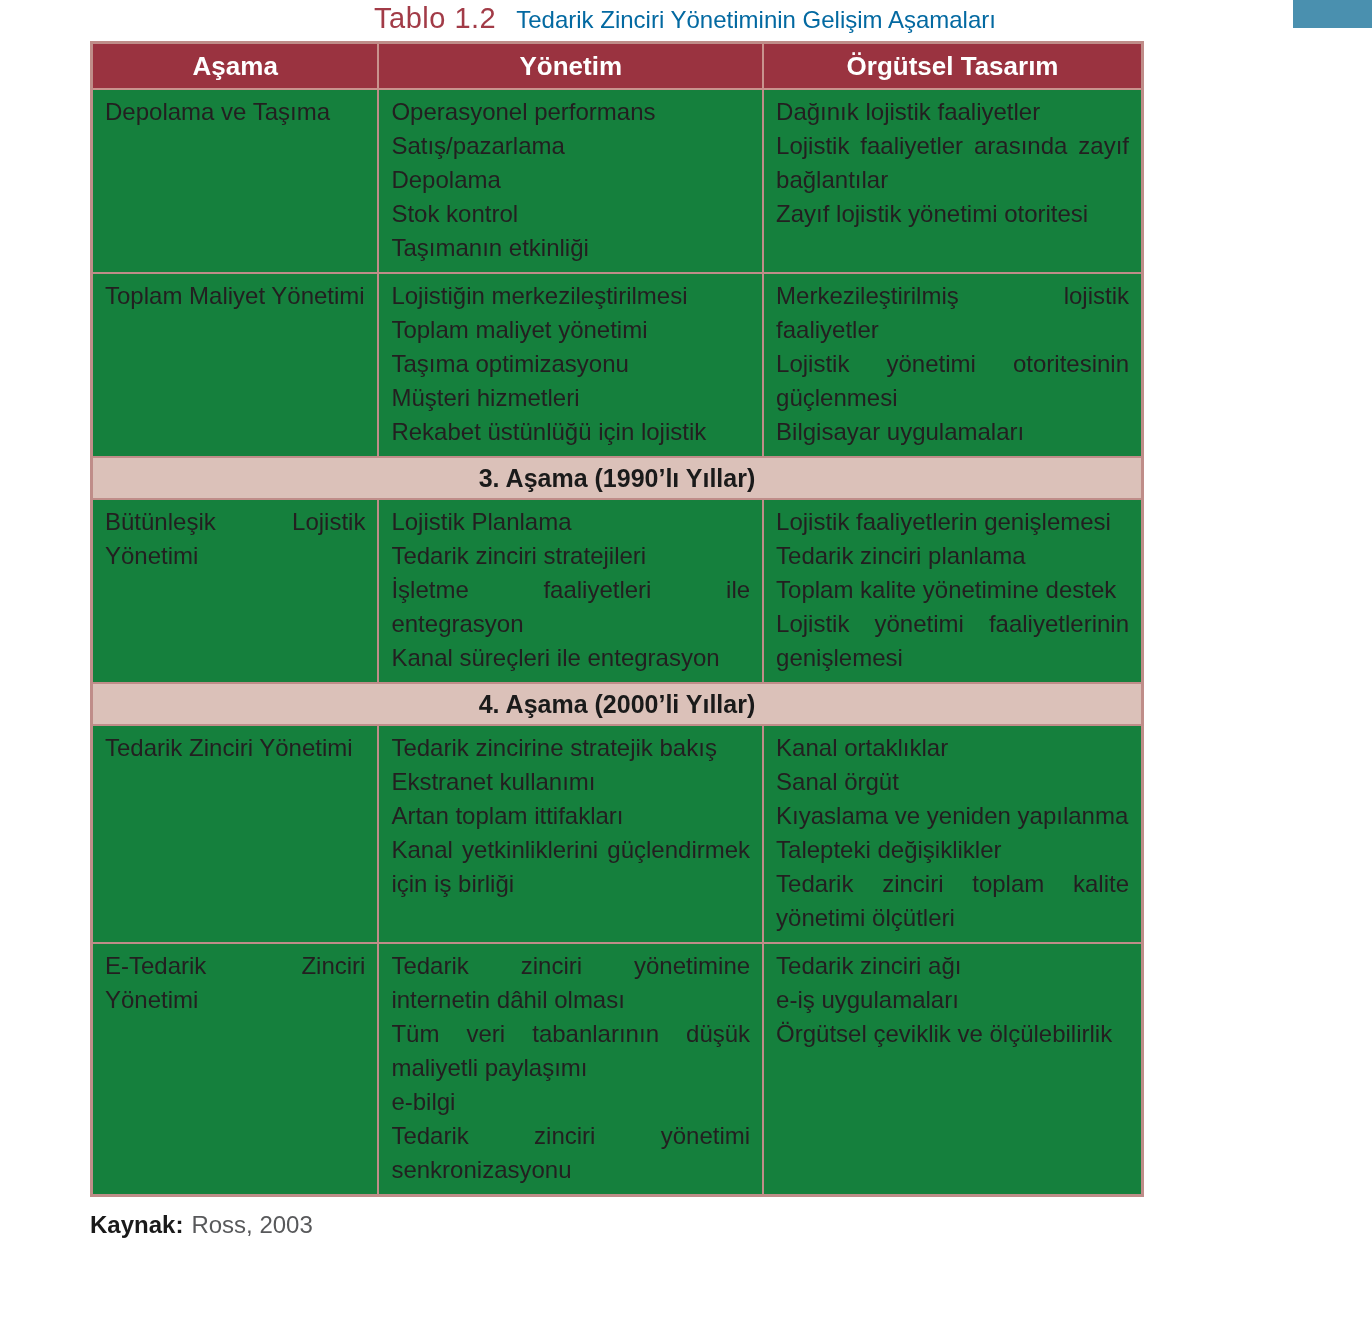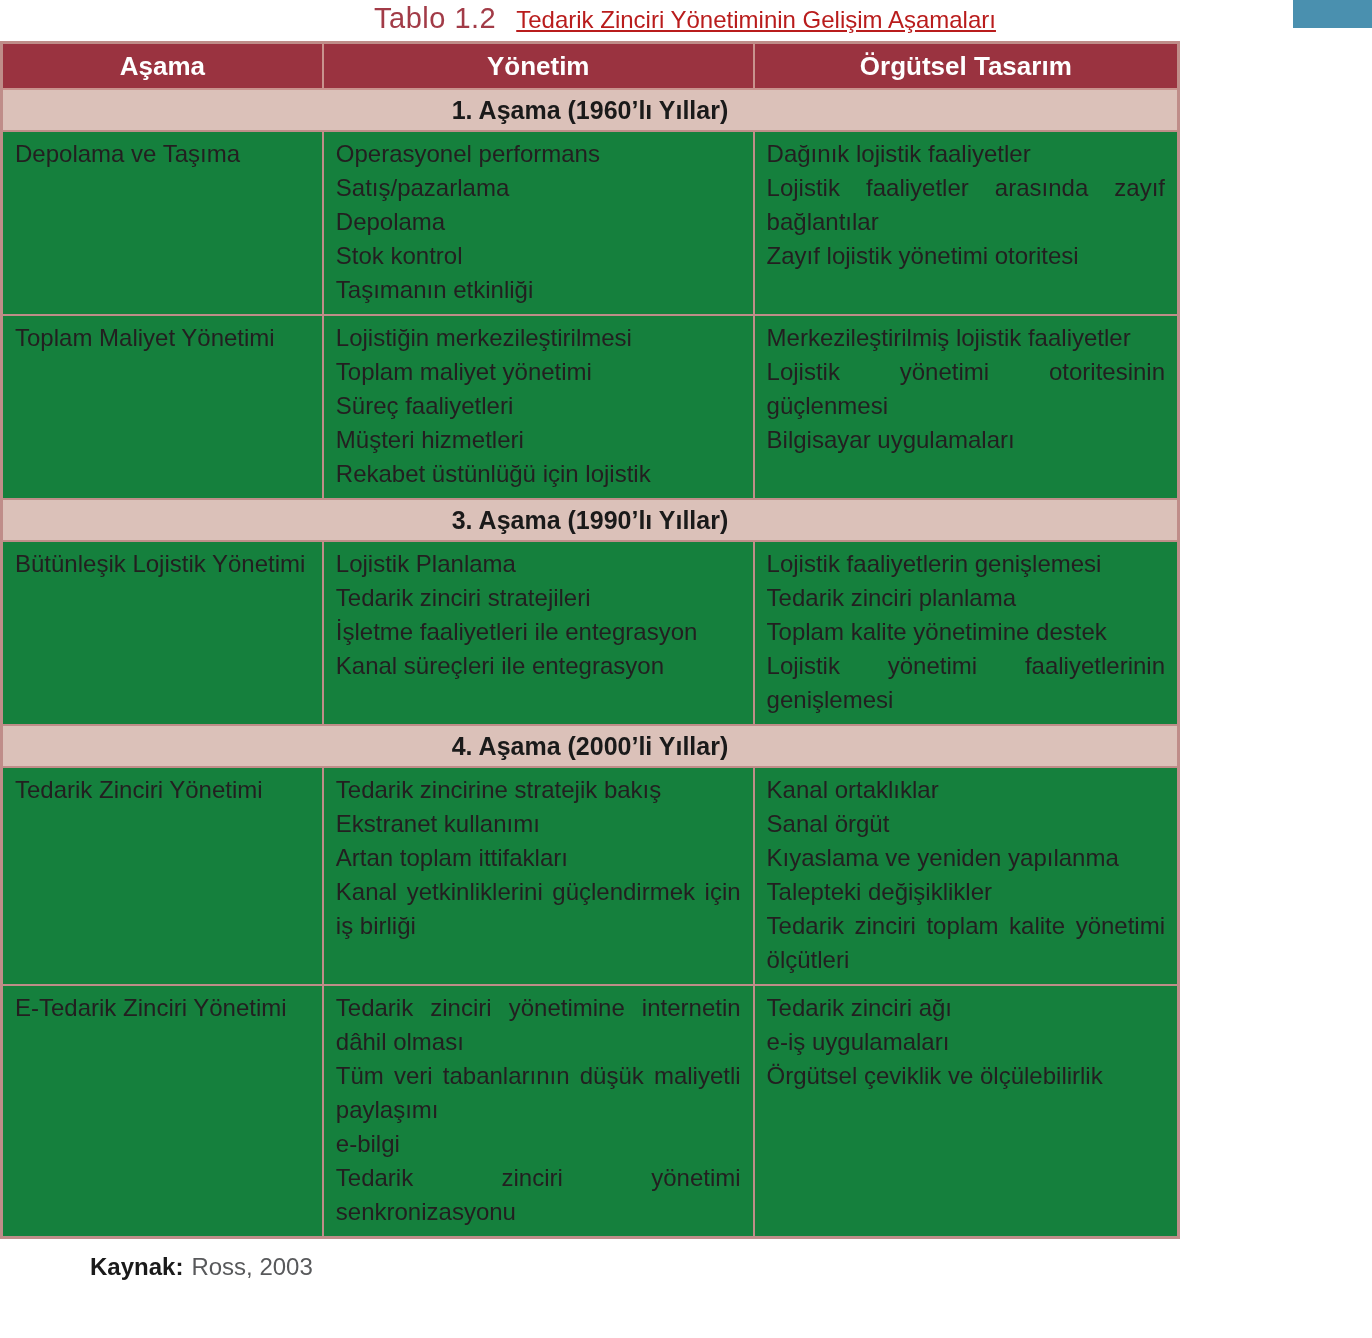--- a/index.html
+++ b/index.html
@@ -34,27 +34,27 @@
     white-space:nowrap;
   }
   .title-label{
     color:var(--title-accent);
     font-size:29px;
     font-weight:400;
     letter-spacing:0.5px;
     margin-top:44px;
   }
   .title-text{
-    color:#b91c1c;
+    color:#0369a1;
     font-size:24px;
     margin-left:20px;
-    text-decoration:underline;
   }
   table.stages{
-    width:1180px;
+    margin-left:90px;
+    width:1054px;
     border-collapse:collapse;
     border:3px solid var(--border);
     table-layout:fixed;
   }
   col.c1{width:27.3%;}
   col.c2{width:36.6%;}
   col.c3{width:36.1%;}
   th{
     background:var(--header-bg);
     color:#ffffff;
@@ -112,23 +112,20 @@
       <col class="c3">
   </colgroup>
   <thead>
     <tr>
       <th>Aşama</th>
       <th>Yönetim</th>
       <th>Örgütsel Tasarım</th>
     </tr>
   </thead>
   <tbody id="table-body">
-  <tr class="band-row">
-    <td colspan="3" class="band">1. Aşama (1960’lı Yıllar)</td>
-  </tr>
   <tr class="content-row">
     <td class="cell asama">
           <div class="line">Depolama ve Taşıma</div>
         </td>
     <td class="cell yonetim">
           <div class="line">Operasyonel performans</div>
           <div class="line">Satış/pazarlama</div>
           <div class="line">Depolama</div>
           <div class="line">Stok kontrol</div>
           <div class="line">Taşımanın etkinliği</div>
@@ -140,21 +137,21 @@
         </td>
   </tr>
 
   <tr class="content-row">
     <td class="cell asama">
           <div class="line">Toplam Maliyet Yönetimi</div>
         </td>
     <td class="cell yonetim">
           <div class="line">Lojistiğin merkezileştirilmesi</div>
           <div class="line">Toplam maliyet yönetimi</div>
-          <div class="line">Süreç faaliyetleri</div>
+          <div class="line">Taşıma optimizasyonu</div>
           <div class="line">Müşteri hizmetleri</div>
           <div class="line">Rekabet üstünlüğü için lojistik</div>
         </td>
     <td class="cell orgutsel">
           <div class="line">Merkezileştirilmiş lojistik faaliyetler</div>
           <div class="line">Lojistik yönetimi otoritesinin güçlenmesi</div>
           <div class="line">Bilgisayar uygulamaları</div>
         </td>
   </tr>
 

